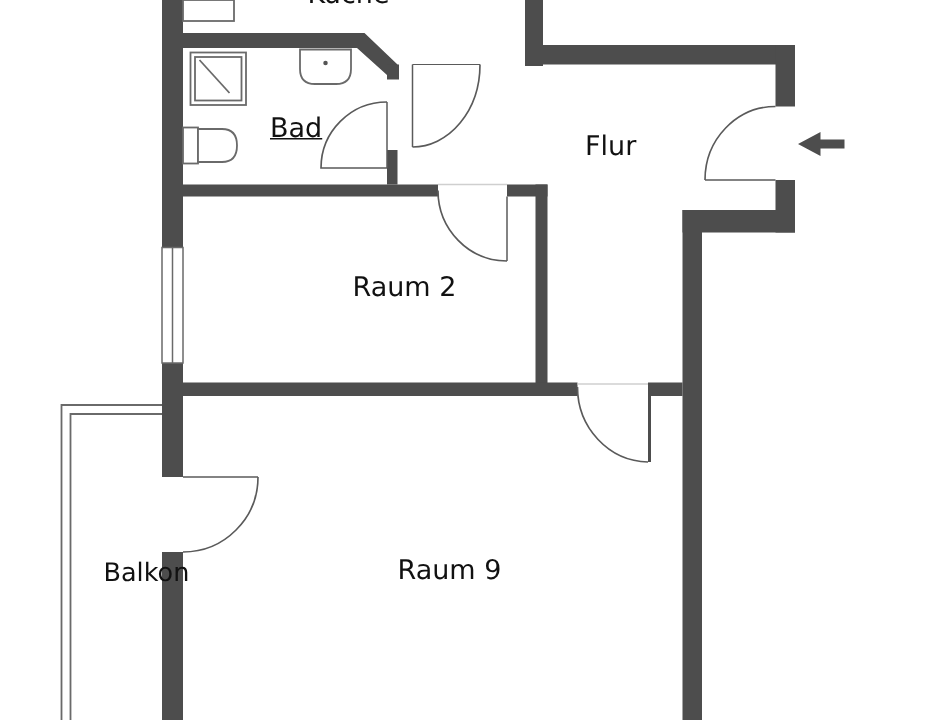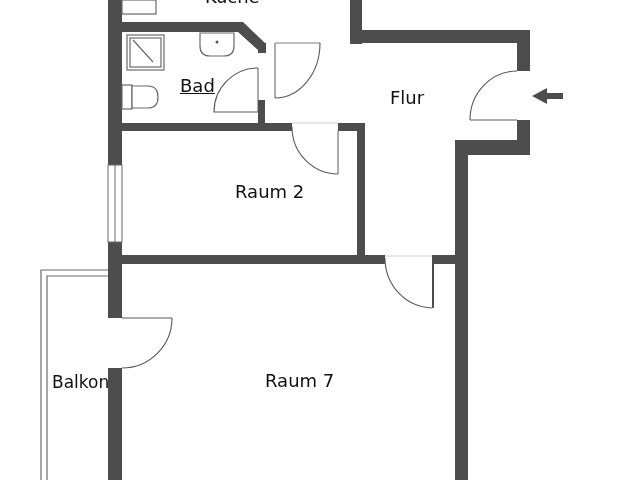--- a/index.html
+++ b/index.html
@@ -114,14 +114,14 @@
     <rect x="108" y="318" width="14" height="50" fill="#fff"></rect>
     <line x1="122" y1="318" x2="172" y2="318" stroke="#5a5a5a" stroke-width="1"></line>
     <path class="swing" d="M172,318 A50,50 0 0 1 122,368"></path>
   </g>
 </svg>
 
 <div class="label" style="left:205px; top:-14px;">Küche</div>
 <div class="label" style="left:180px; top:75px;text-decoration:underline;">Bad</div>
 <div class="label" style="left:390px; top:87px;">Flur</div>
 <div class="label" style="left:216px; top:181px;margin-left:19px;">Raum 2</div>
-<div class="label" style="left:265px; top:370px;">Raum 7</div>
-<div class="label" style="left:52px; top:372px; font-size:17px;">Balkon</div>
+<div class="label" style="left:265px; top:370px;">Raum 9</div>
+<div class="label" style="left:69px; top:372px; font-size:17px;">Balkon</div>
 
 </body></html>

